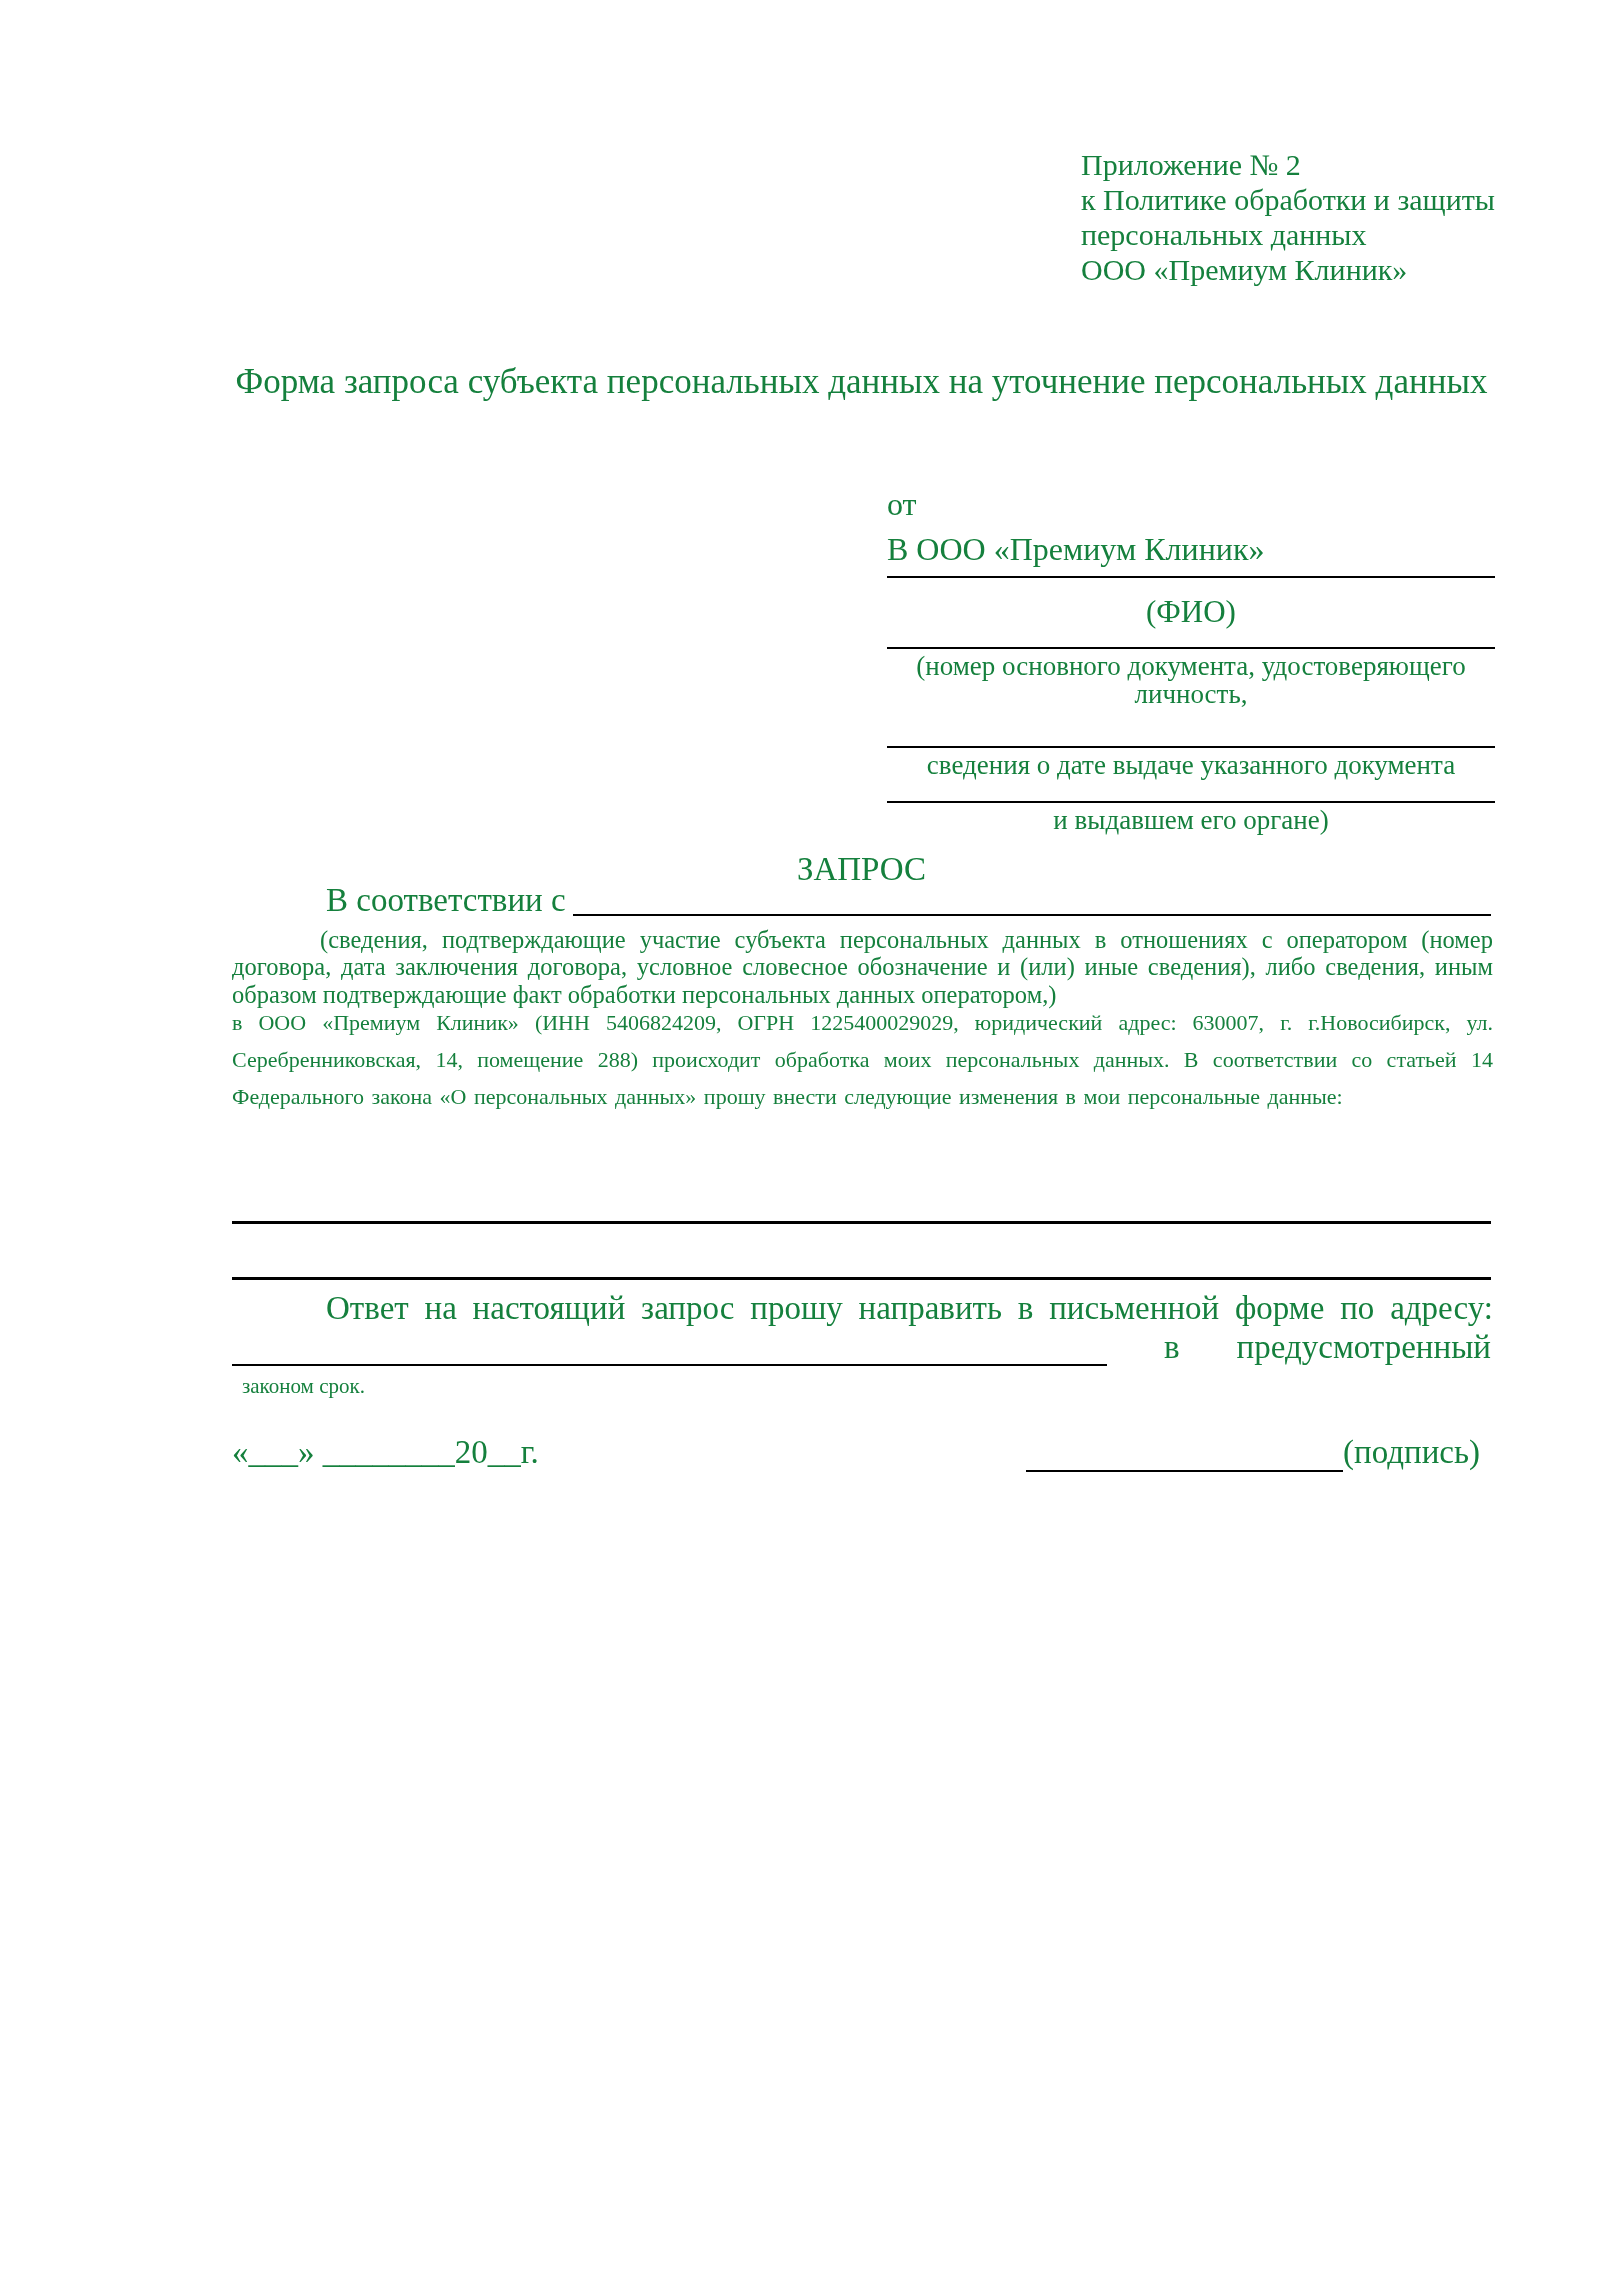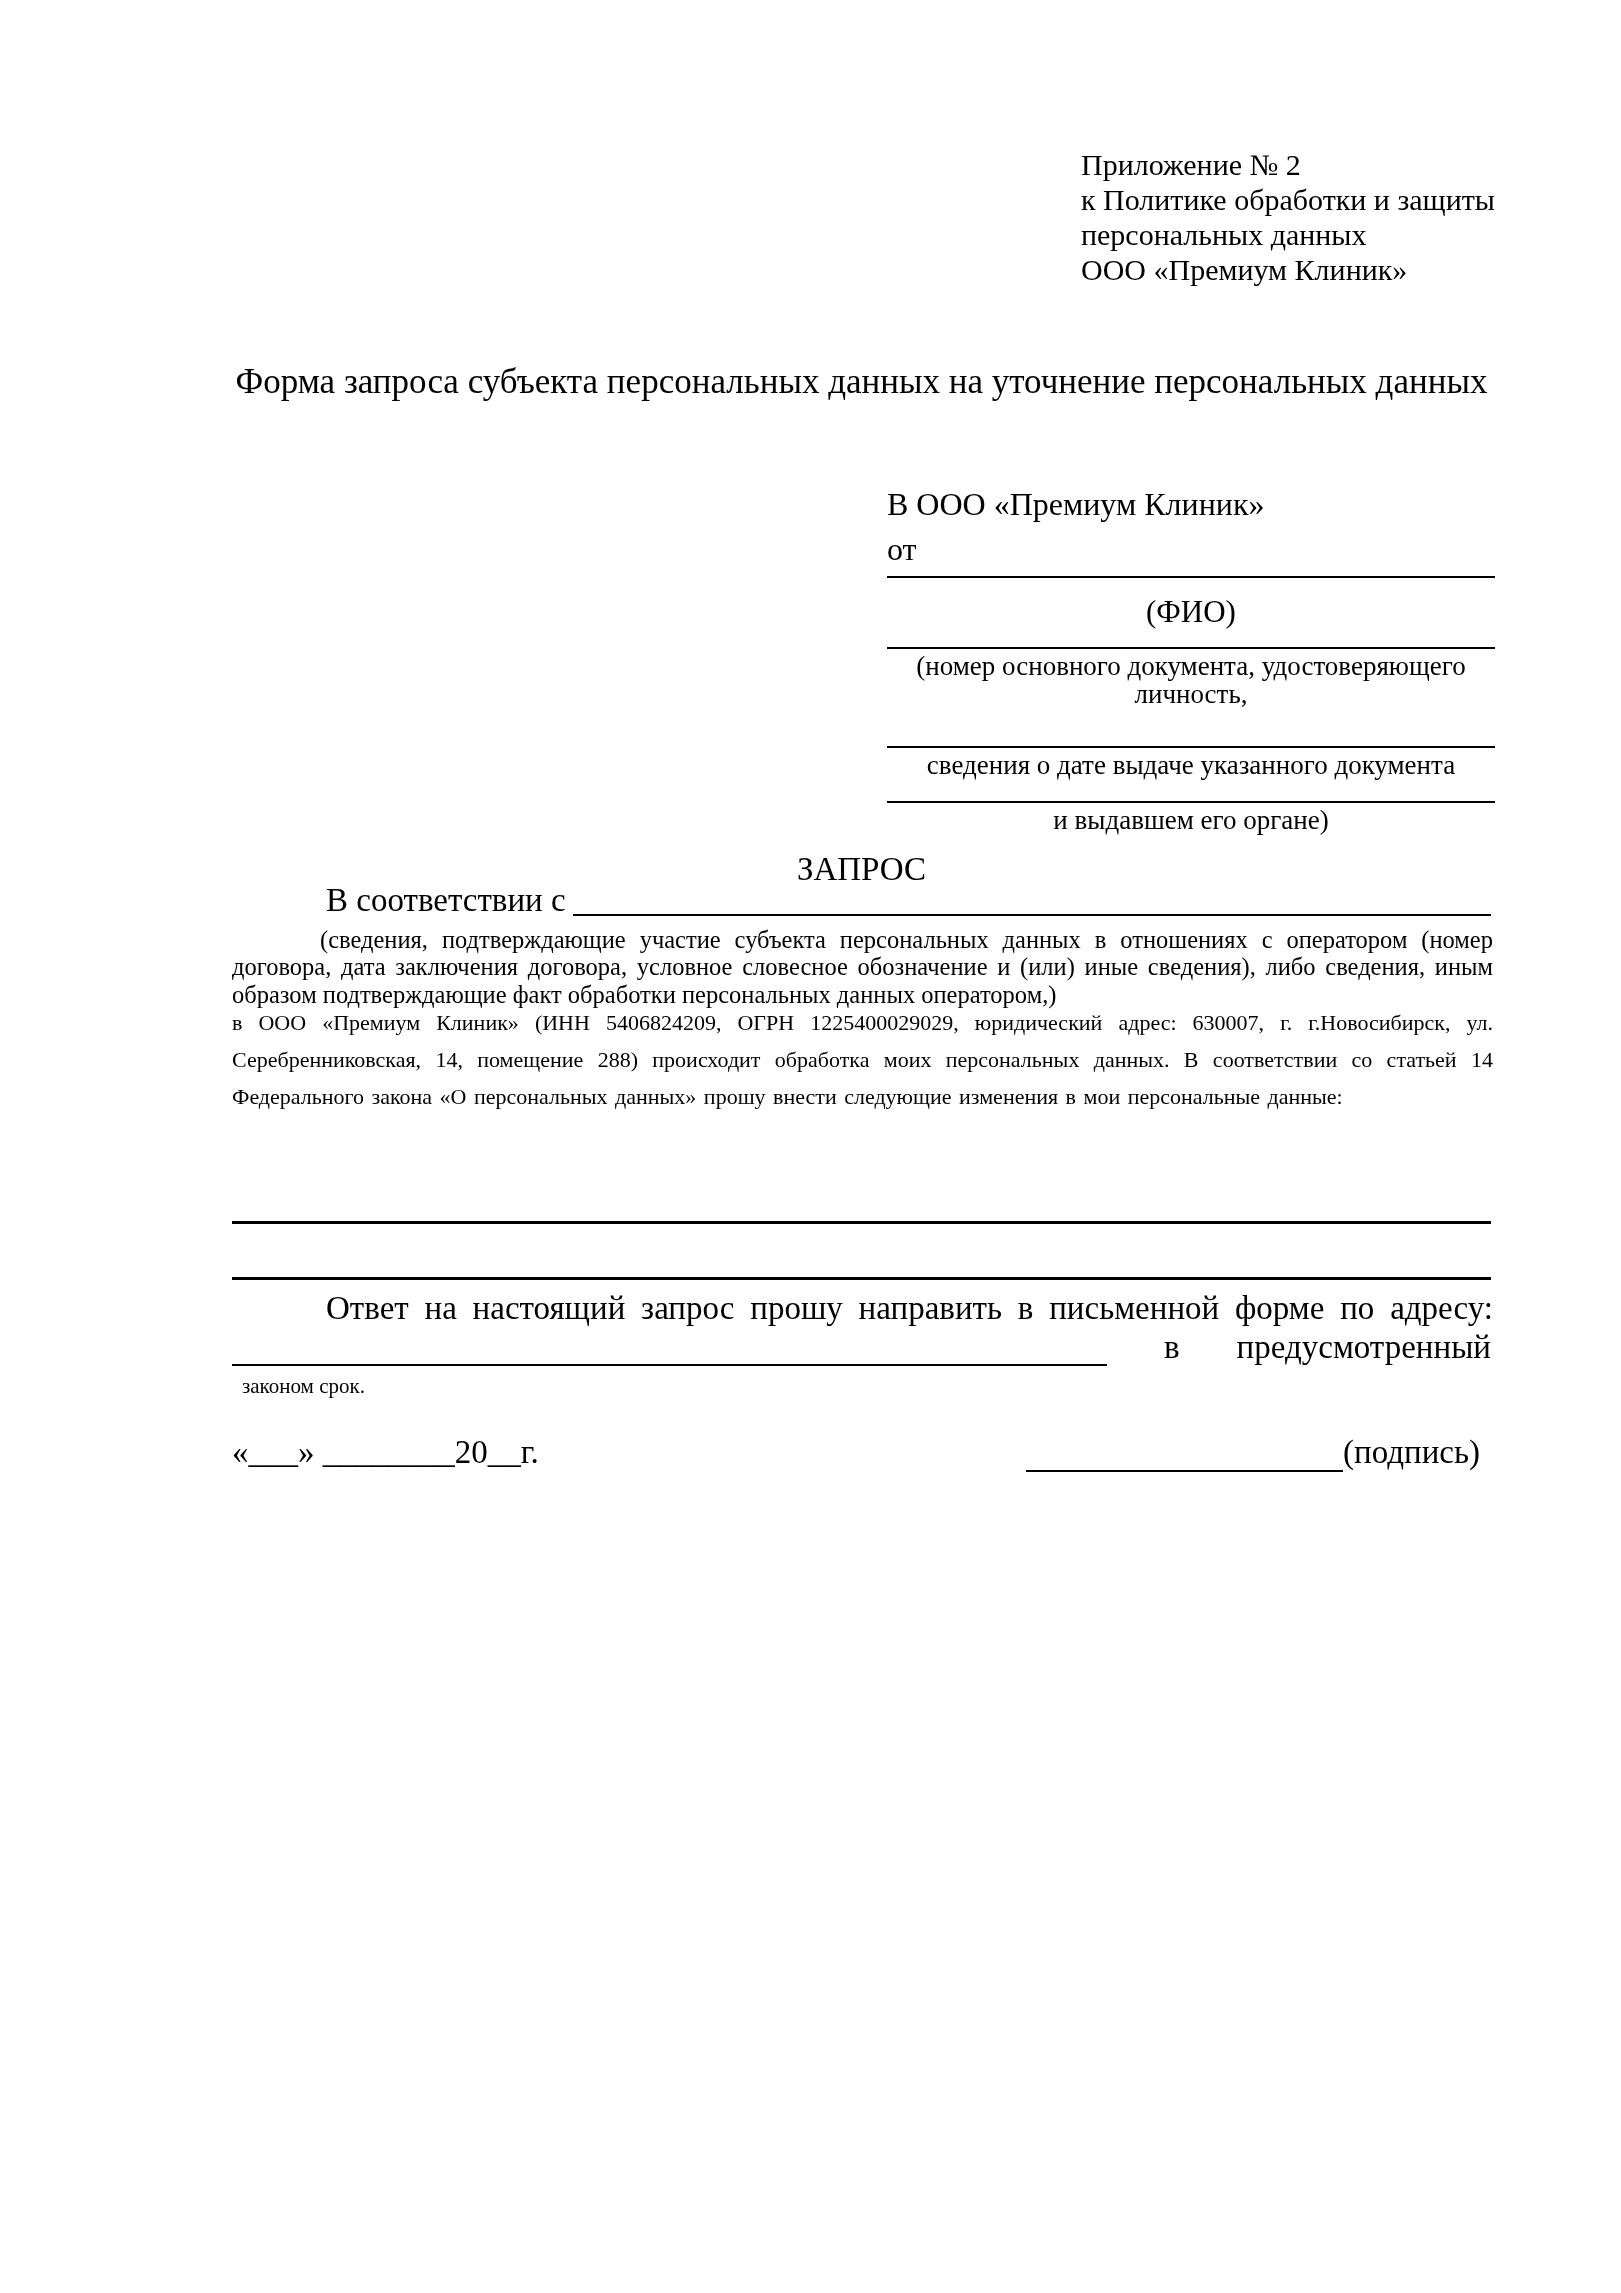--- a/index.html
+++ b/index.html
@@ -1,20 +1,20 @@
 <!DOCTYPE html>
 <html><head>
 <meta charset="utf-8">
 <style>
   html,body { margin:0; padding:0; background:#ffffff; }
   .page {
     position:relative;
     width:1621px; height:2294px;
     background:#ffffff;
-    color:#000000;
+    color:#15803d;
     font-family:"Liberation Serif", "DejaVu Serif", serif;
     overflow:hidden;
   }
 
   
   .header-block {
     position:absolute; left:1081px; top:147px;
     font-size:30px; line-height:35px; white-space:nowrap;
   }
 
@@ -102,22 +102,22 @@
   <div class="header-block">
     <div>Приложение № 2</div>
     <div>к Политике обработки и защиты</div>
     <div>персональных данных</div>
     <div>ООО «Премиум Клиник»</div>
   </div>
 
   <h1 class="doc-title">Форма запроса субъекта персональных данных на уточнение персональных данных</h1>
 
   <div class="addressee">
+    <div class="line">от</div>
     <div class="line">В ООО «Премиум Клиник»</div>
-    <div class="line">от</div>
     <div class="blank-rule-top"></div>
     <div class="caption cap-fio">(ФИО)</div>
     <div class="blank-rule-top"></div>
     <div class="caption cap-sm cap-doc">(номер основного документа, удостоверяющего личность,</div>
     <div class="blank-rule-top"></div>
     <div class="caption cap-sm cap-date">сведения о дате выдаче указанного документа</div>
     <div class="blank-rule-top"></div>
     <div class="caption cap-sm">и выдавшем его органе)</div>
   </div>
 

